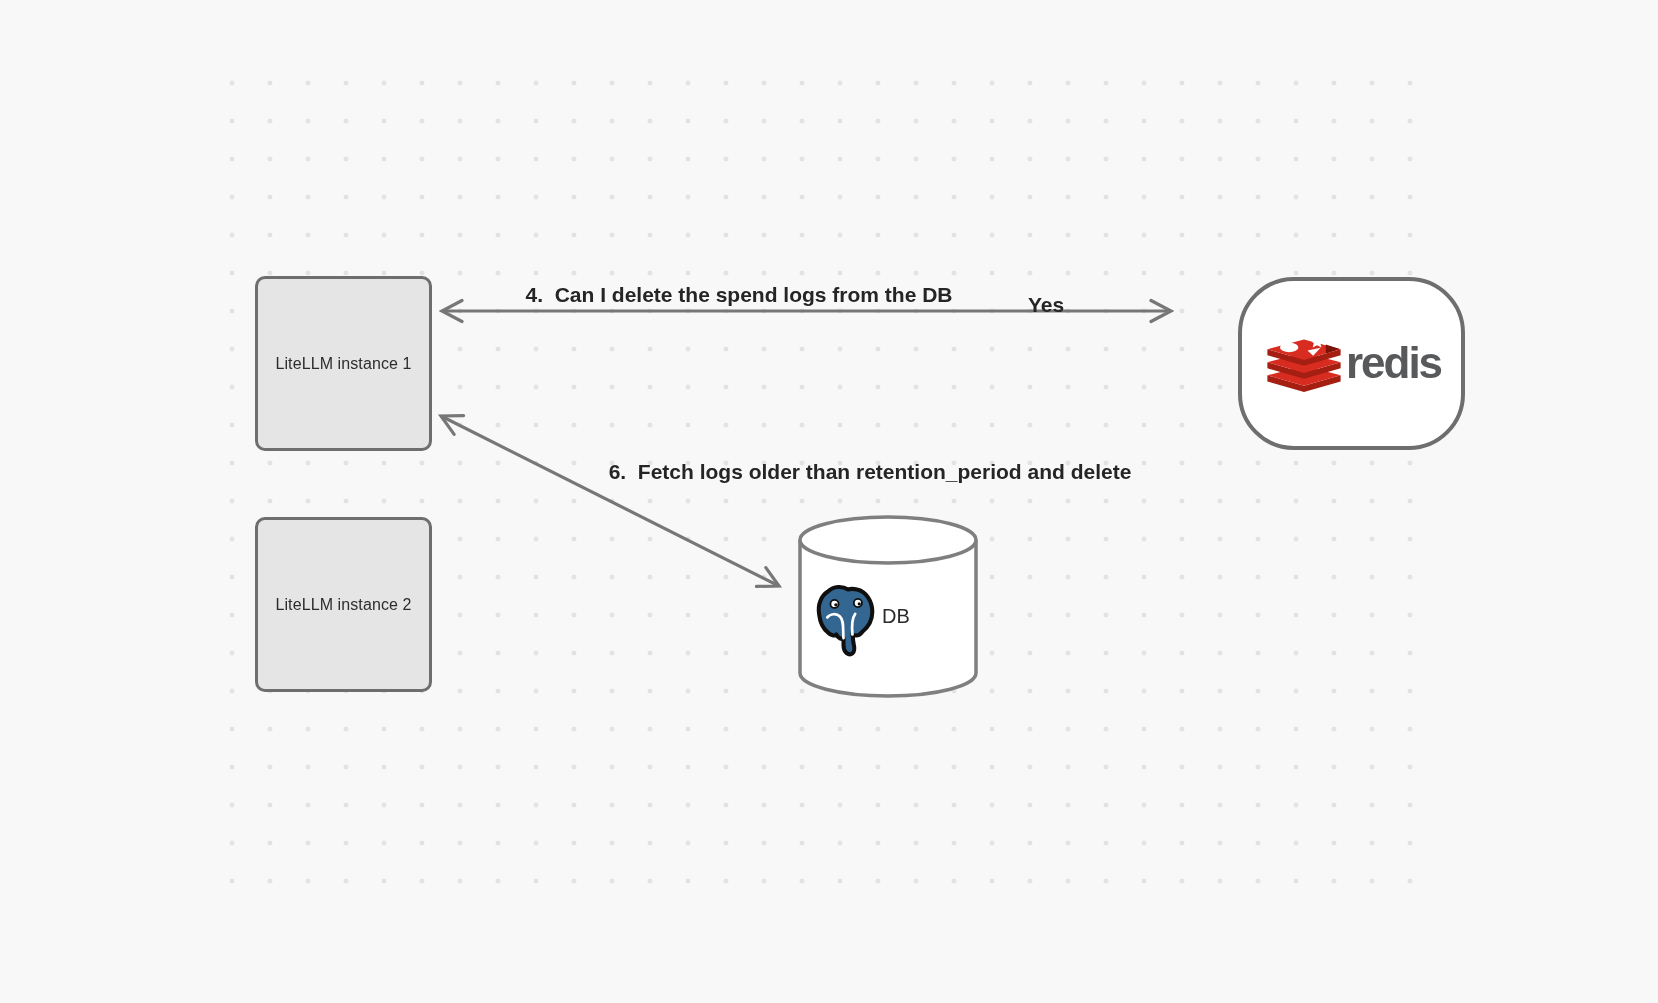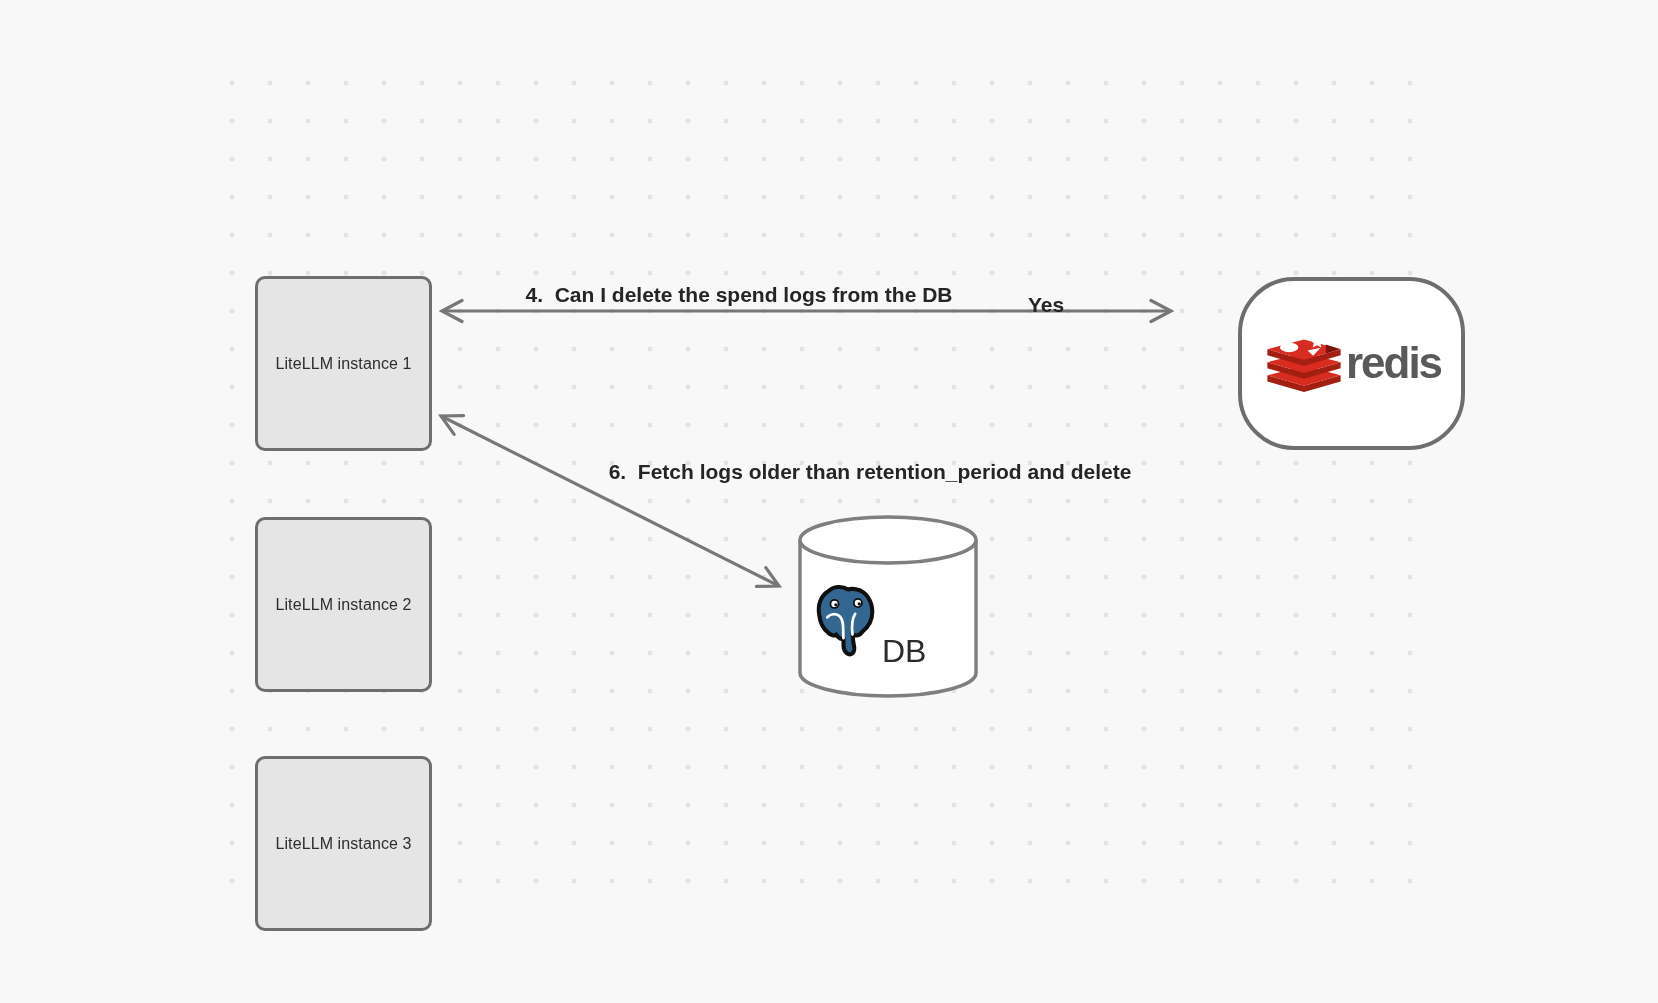--- a/index.html
+++ b/index.html
@@ -67,24 +67,23 @@
   .db-node {
     position: absolute;
     left: 796px; top: 513px;
     width: 184px; height: 190px;
   }
   .db-cylinder { position: absolute; left: 0; top: 0; }
   .pg-elephant { position: absolute; left: 16px; top: 70px; }
   .db-label {
     position: absolute;
     left: 86px; top: 92px;
-    font-size: 32px;
+    font-size: 20px;
     font-weight: 500;
     color: #2b2b2b;
-    margin-top: 28px;
   }
   .edge-label {
     position: absolute;
     transform: translate(-50%, -50%);
     font-size: 21px;
     font-weight: 700;
     color: #252525;
     white-space: pre;
   }
 </style>
@@ -103,23 +102,20 @@
     </defs>
     <line x1="442" y1="311" x2="1171" y2="311" stroke="#777777" stroke-width="3.2" marker-start="url(#chev)" marker-end="url(#chev)"></line>
     <line x1="441" y1="416" x2="779" y2="586" stroke="#777777" stroke-width="3.2" marker-start="url(#chev)" marker-end="url(#chev)"></line>
   </svg>
 
   <div class="llm-box" style="top:276px">
     <span class="box-label">LiteLLM instance 1</span>
   </div>
   <div class="llm-box" style="top:517px">
     <span class="box-label">LiteLLM instance 2</span>
-  </div>
-  <div class="llm-box" style="top:756px">
-    <span class="box-label">LiteLLM instance 3</span>
   </div>
 
   <div class="redis-node">
     <svg width="84" height="68" viewBox="0 0 96 78">
 
       <g>
         <path d="M6,52 L6,59 L48,71 L90,59 L90,52 L48,64 Z" fill="#a41e11"></path>
         <path d="M48,41 L90,52 L48,64 L6,52 Z" fill="#d82c20"></path>
       </g>
 

